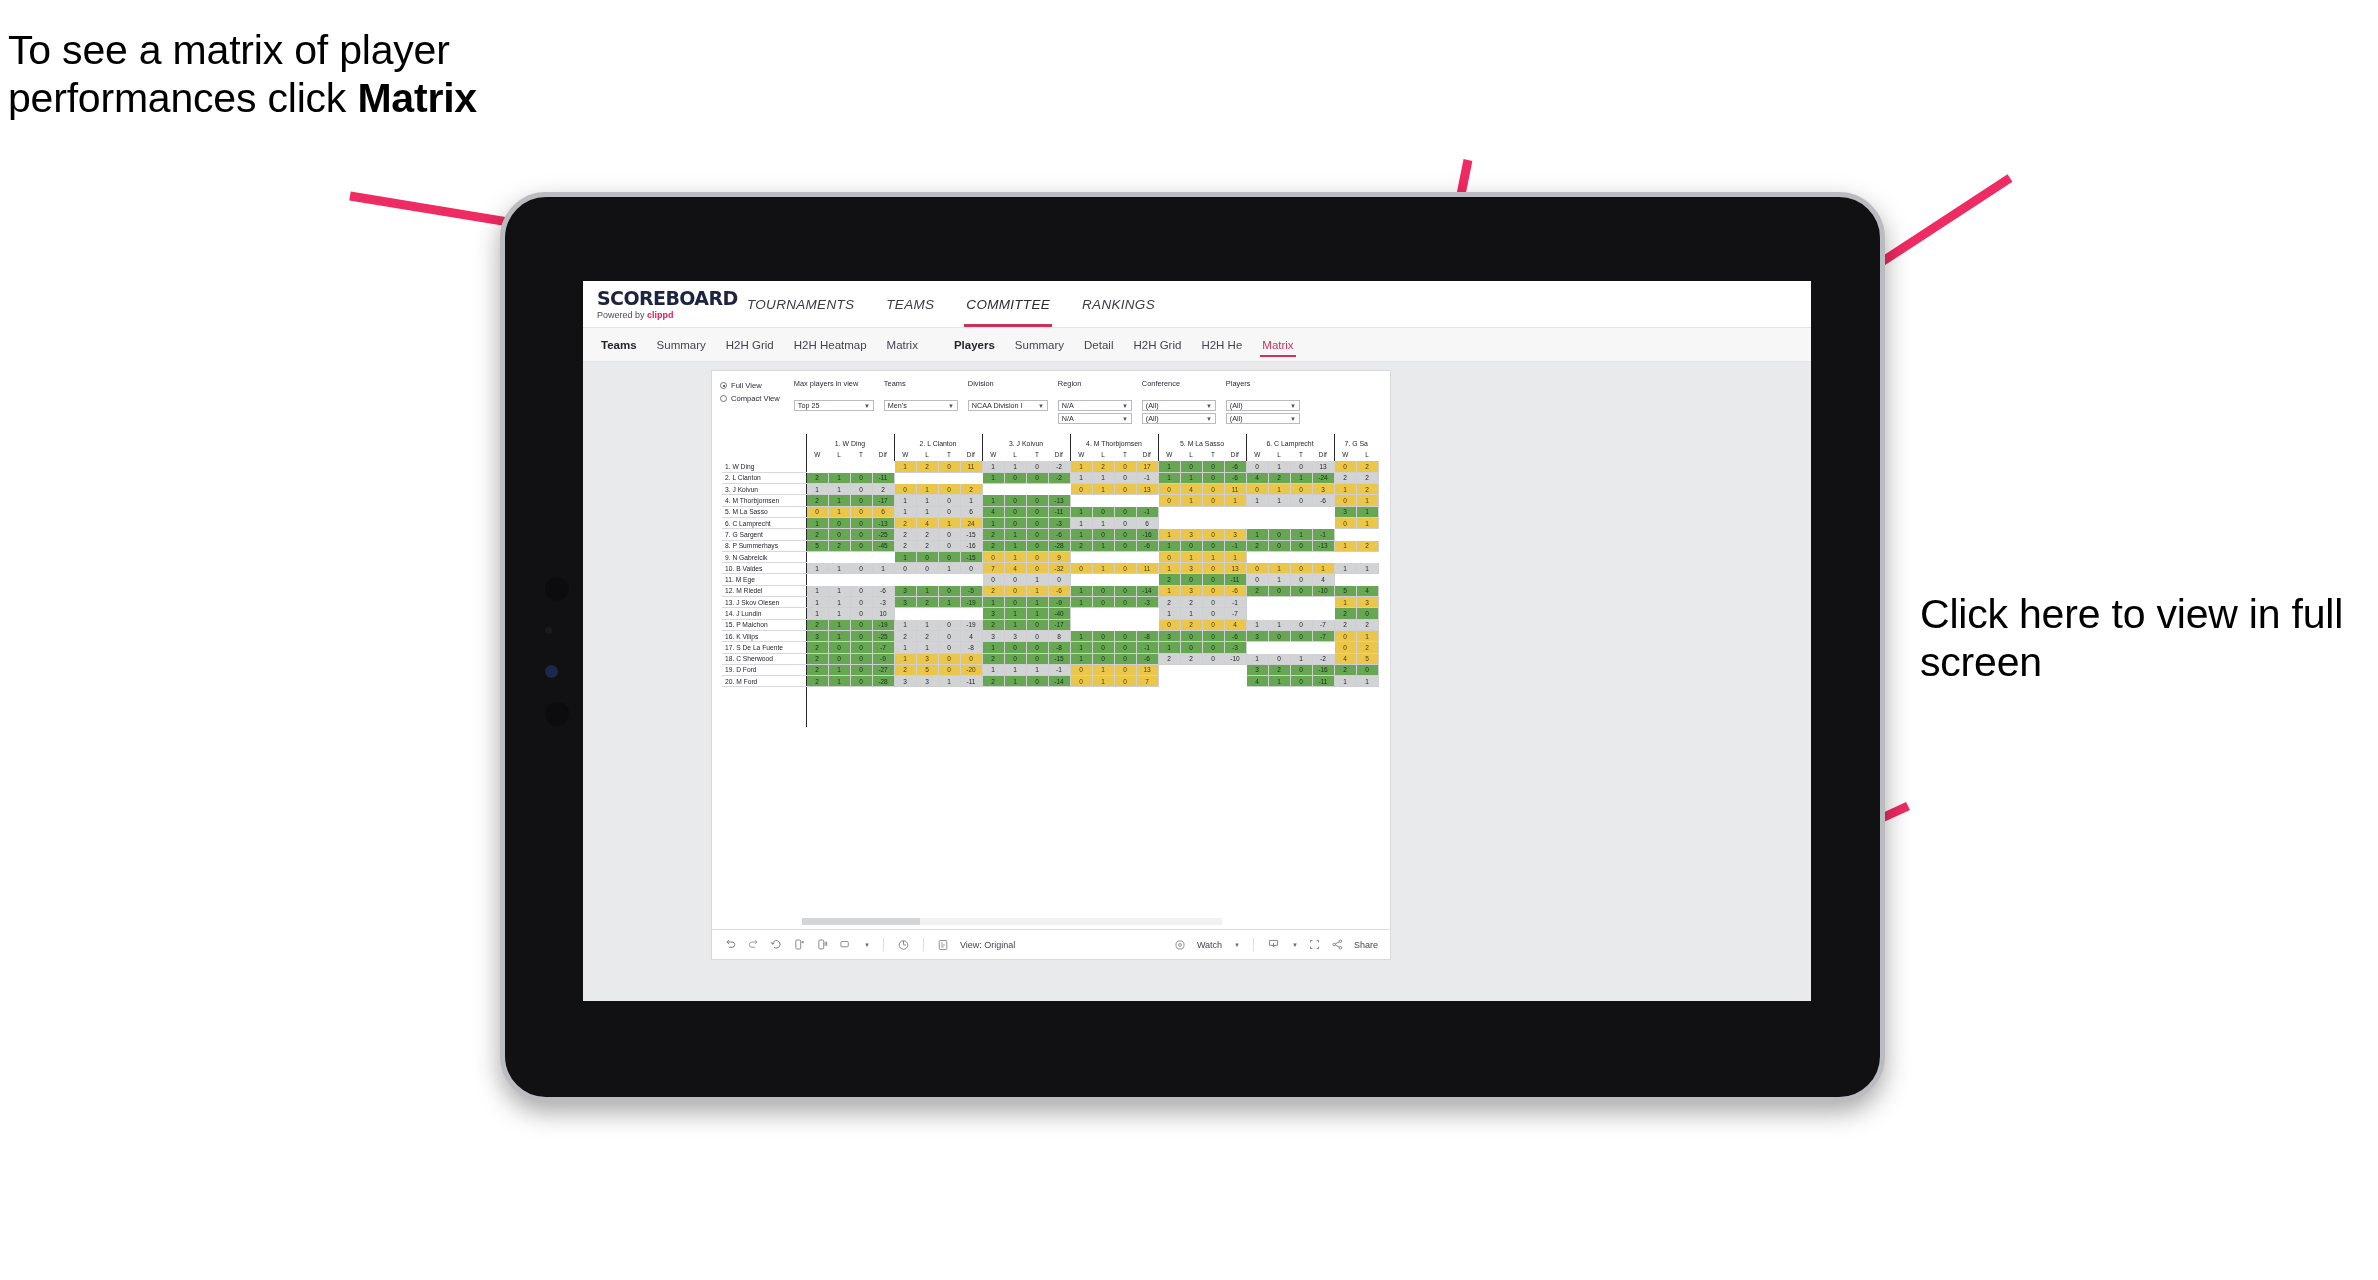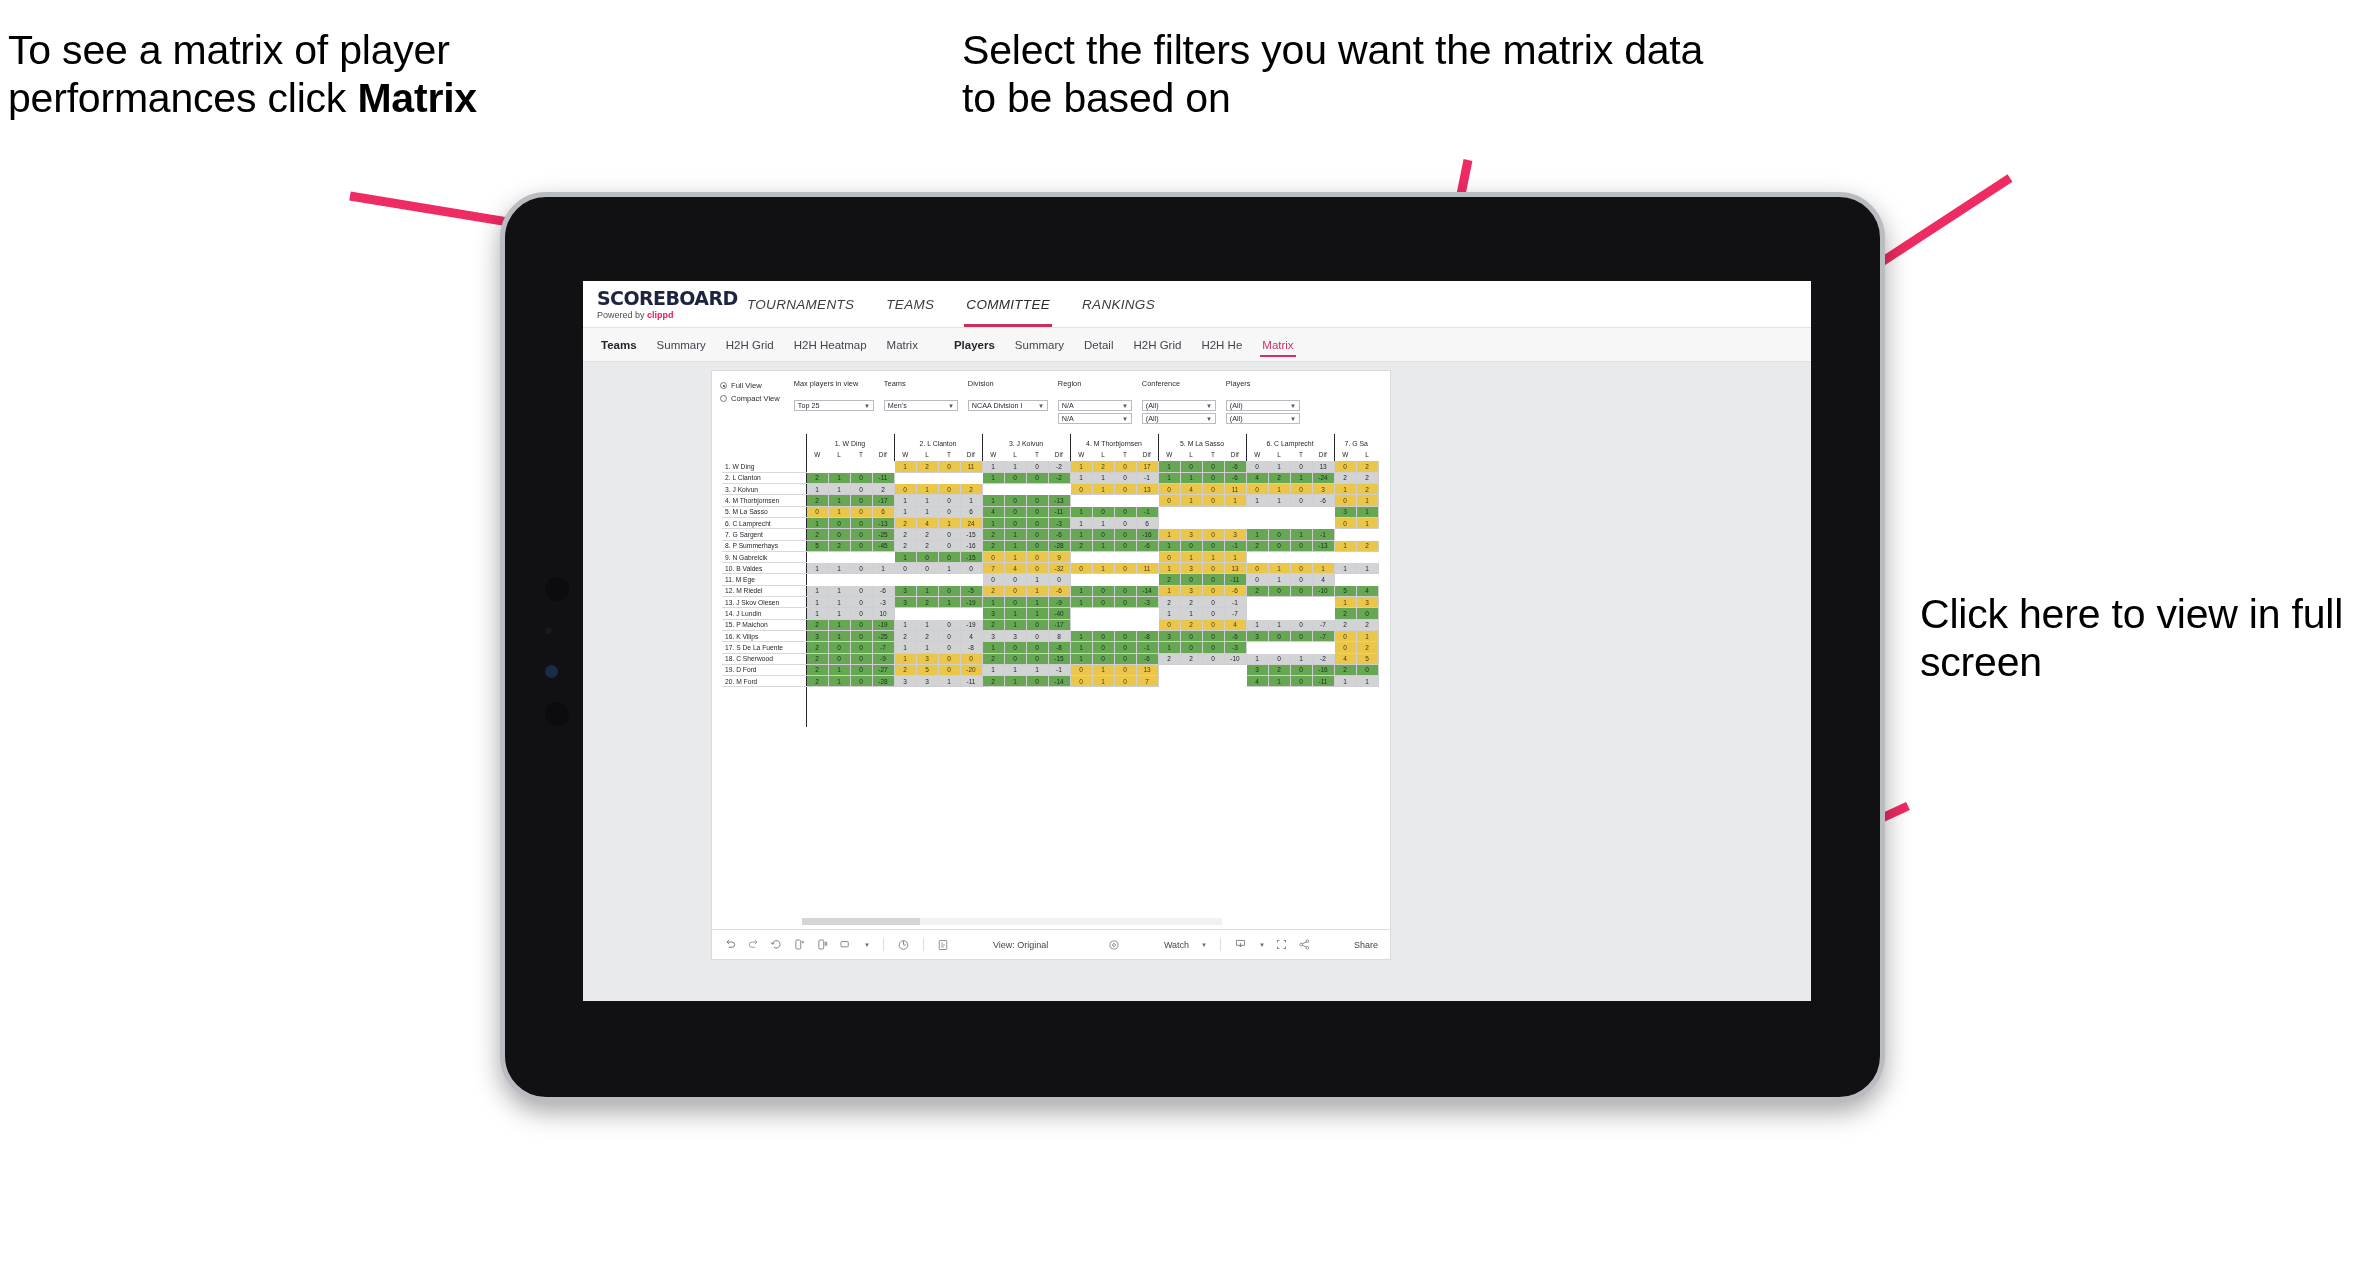--- a/index.html
+++ b/index.html
@@ -169,31 +169,30 @@
   
   .tbar {
     position:absolute; left:0; right:0; bottom:0; height:30px;
     background:#fff; border-top:1px solid #dcdde0;
     display:flex; align-items:center; padding: 0 12px; gap: 10px;
     font-size: 9px; color:#5a5a62;
   }
   .tbar .ic { width:13px; height:13px; display:flex; align-items:center; justify-content:center; color:#6b6b73; }
   .tbar .sep { width:1px; height:13px; background:#dcdde0; margin: 0 3px; }
   .tbar .spacer { flex:1; }
-  .tbar .lbl { font-size:9px; color:#44444c; white-space:nowrap;margin-left:33px; }
+  .tbar .lbl { font-size:9px; color:#44444c; white-space:nowrap; }
   .tbar .caret { font-size:6px; color:#6b6b73; margin-left:2px; }
 </style>
 </head>
 <body>
 
 <div id="stage">
 
   <div class="anno" id="anno-tl"><span>To see a matrix of player performances click </span><b>Matrix</b></div>
 
-  <div class="anno" id="anno-tm"><span>Select the filters you want the matrix data to be based on</span></div>
 
 
   <div class="anno" id="anno-br"><span>Click here to view in full screen</span></div>
 
   <svg class="arrows" viewBox="0 0 2378 1280">
     <defs>
       <marker id="ah" markerWidth="6" markerHeight="6" refX="4.2" refY="3" orient="auto">
         <path d="M0,0 L6,3 L0,6 z" fill="#ee2b62"></path>
       </marker>
     </defs>

